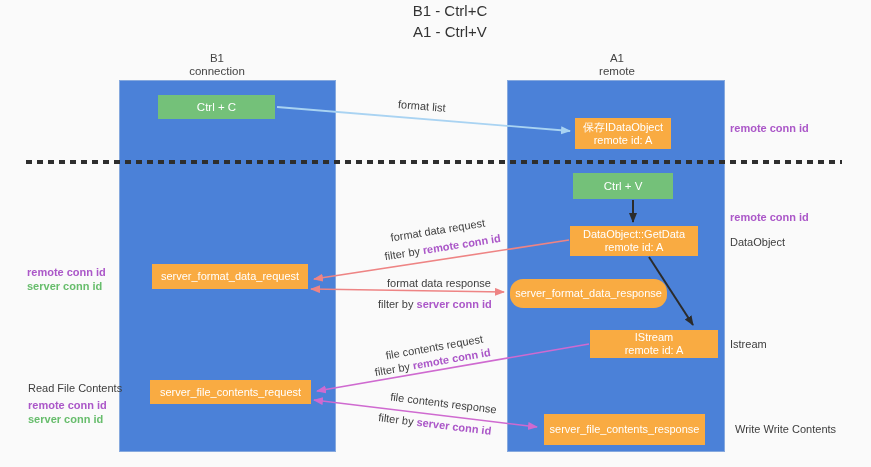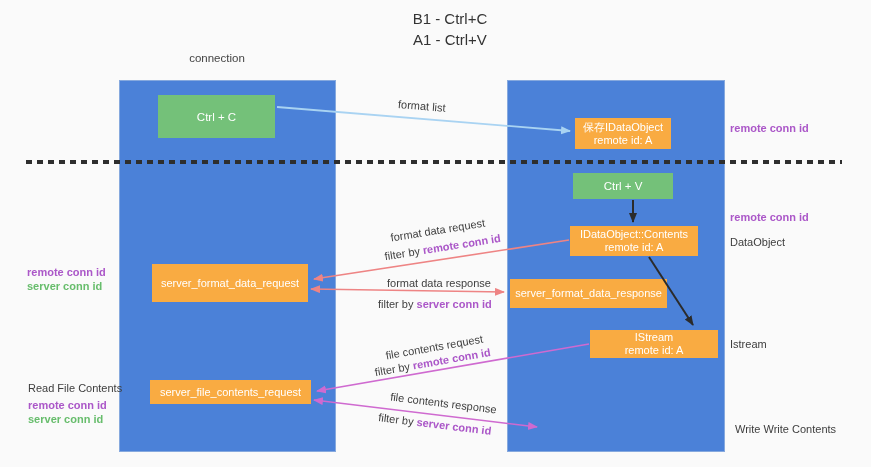--- a/index.html
+++ b/index.html
@@ -1,18 +1,18 @@
 <!DOCTYPE html>
 <html><head>
 <meta charset="utf-8">
 <style>
   html,body{margin:0;padding:0;background:#fafafa;font-family:"Liberation Sans",sans-serif;}
   #canvas{position:relative;width:871px;height:467px;background:#fafafa;overflow:hidden;}
 
-  .title{position:absolute;left:200px;top:8px;width:500px;text-align:center;
+  .title{position:absolute;left:200px;top:0;width:500px;text-align:center;
          font-size:15px;color:#333;line-height:21px;}
 
   .col-header{position:absolute;text-align:center;font-size:11.5px;color:#444;line-height:13px;}
   .col-header span{display:block;}
 
   .lane{position:absolute;top:80px;height:372px;background:#4b81d8;border:1px solid #86a9de;box-sizing:border-box;}
 
   .dash-line{position:absolute;left:26px;top:160px;width:816px;height:4px;
              background:repeating-linear-gradient(90deg,#2e2e2e 0 6px,transparent 6px 11px);}
 
@@ -37,46 +37,52 @@
 <body>
 
 <div id="canvas">
 
   <div class="title">
     <div>B1 - Ctrl+C</div>
     <div>A1 - Ctrl+V</div>
   </div>
 
   <div class="col-header" style="left:107px;top:52px;width:220px;">
+    <span>B1</span>
     <span>connection</span>
+  </div>
+  <div class="col-header" style="left:507px;top:52px;width:220px;">
+    <span>A1</span>
+    <span>remote</span>
   </div>
 
   <div class="lane" style="left:119px;width:217px;"></div>
   <div class="lane" style="left:507px;width:218px;"></div>
 
   <div class="dash-line"></div>
 
-  <div class="gnode" style="left:158px;top:95px;width:117px;height:43px;">Ctrl + C</div>
+  <div class="gnode" style="left:158px;top:95px;width:117px;height:24px;">Ctrl + C</div>
   <div class="gnode" style="left:573px;top:173px;width:100px;height:26px;">Ctrl + V</div>
 
   <div class="onode" style="left:575px;top:118px;width:96px;height:31px;">
     <span>保存IDataObject</span>
     <span>remote id: A</span>
   </div>
   <div class="onode" style="left:570px;top:226px;width:128px;height:30px;">
-    <span>IDataObject::Contents</span>
+    <span>DataObject::GetData</span>
     <span>remote id: A</span>
   </div>
   <div class="onode" style="left:590px;top:330px;width:128px;height:28px;">
     <span>IStream</span>
     <span>remote id: A</span>
   </div>
-  <div class="onode" style="left:152px;top:264px;width:156px;height:38px;">server_format_data_request</div>
-  <div class="onode" style="left:510px;top:279px;width:157px;height:29px;">server_format_data_response</div>
+  <div class="onode" style="left:152px;top:264px;width:156px;height:25px;">server_format_data_request</div>
+  <div class="onode" style="left:510px;top:279px;width:157px;height:29px;border-radius:13px;">server_format_data_response</div>
   <div class="onode" style="left:150px;top:380px;width:161px;height:24px;">server_file_contents_request</div>
+  <div class="onode" style="left:544px;top:414px;width:161px;height:31px;">server_file_contents_response</div>
 
   <div class="slabel purple" style="left:730px;top:122px;">remote conn id</div>
   <div class="slabel purple" style="left:730px;top:211px;">remote conn id</div>
   <div class="slabel" style="left:730px;top:236px;">DataObject</div>
   <div class="slabel" style="left:730px;top:338px;">Istream</div>
   <div class="slabel" style="left:735px;top:423px;">Write Write Contents</div>
 
   <div class="slabel purple" style="left:27px;top:266px;">remote conn id</div>
   <div class="slabel green" style="left:27px;top:280px;">server conn id</div>
   <div class="slabel" style="left:28px;top:382px;">Read File Contents</div>

